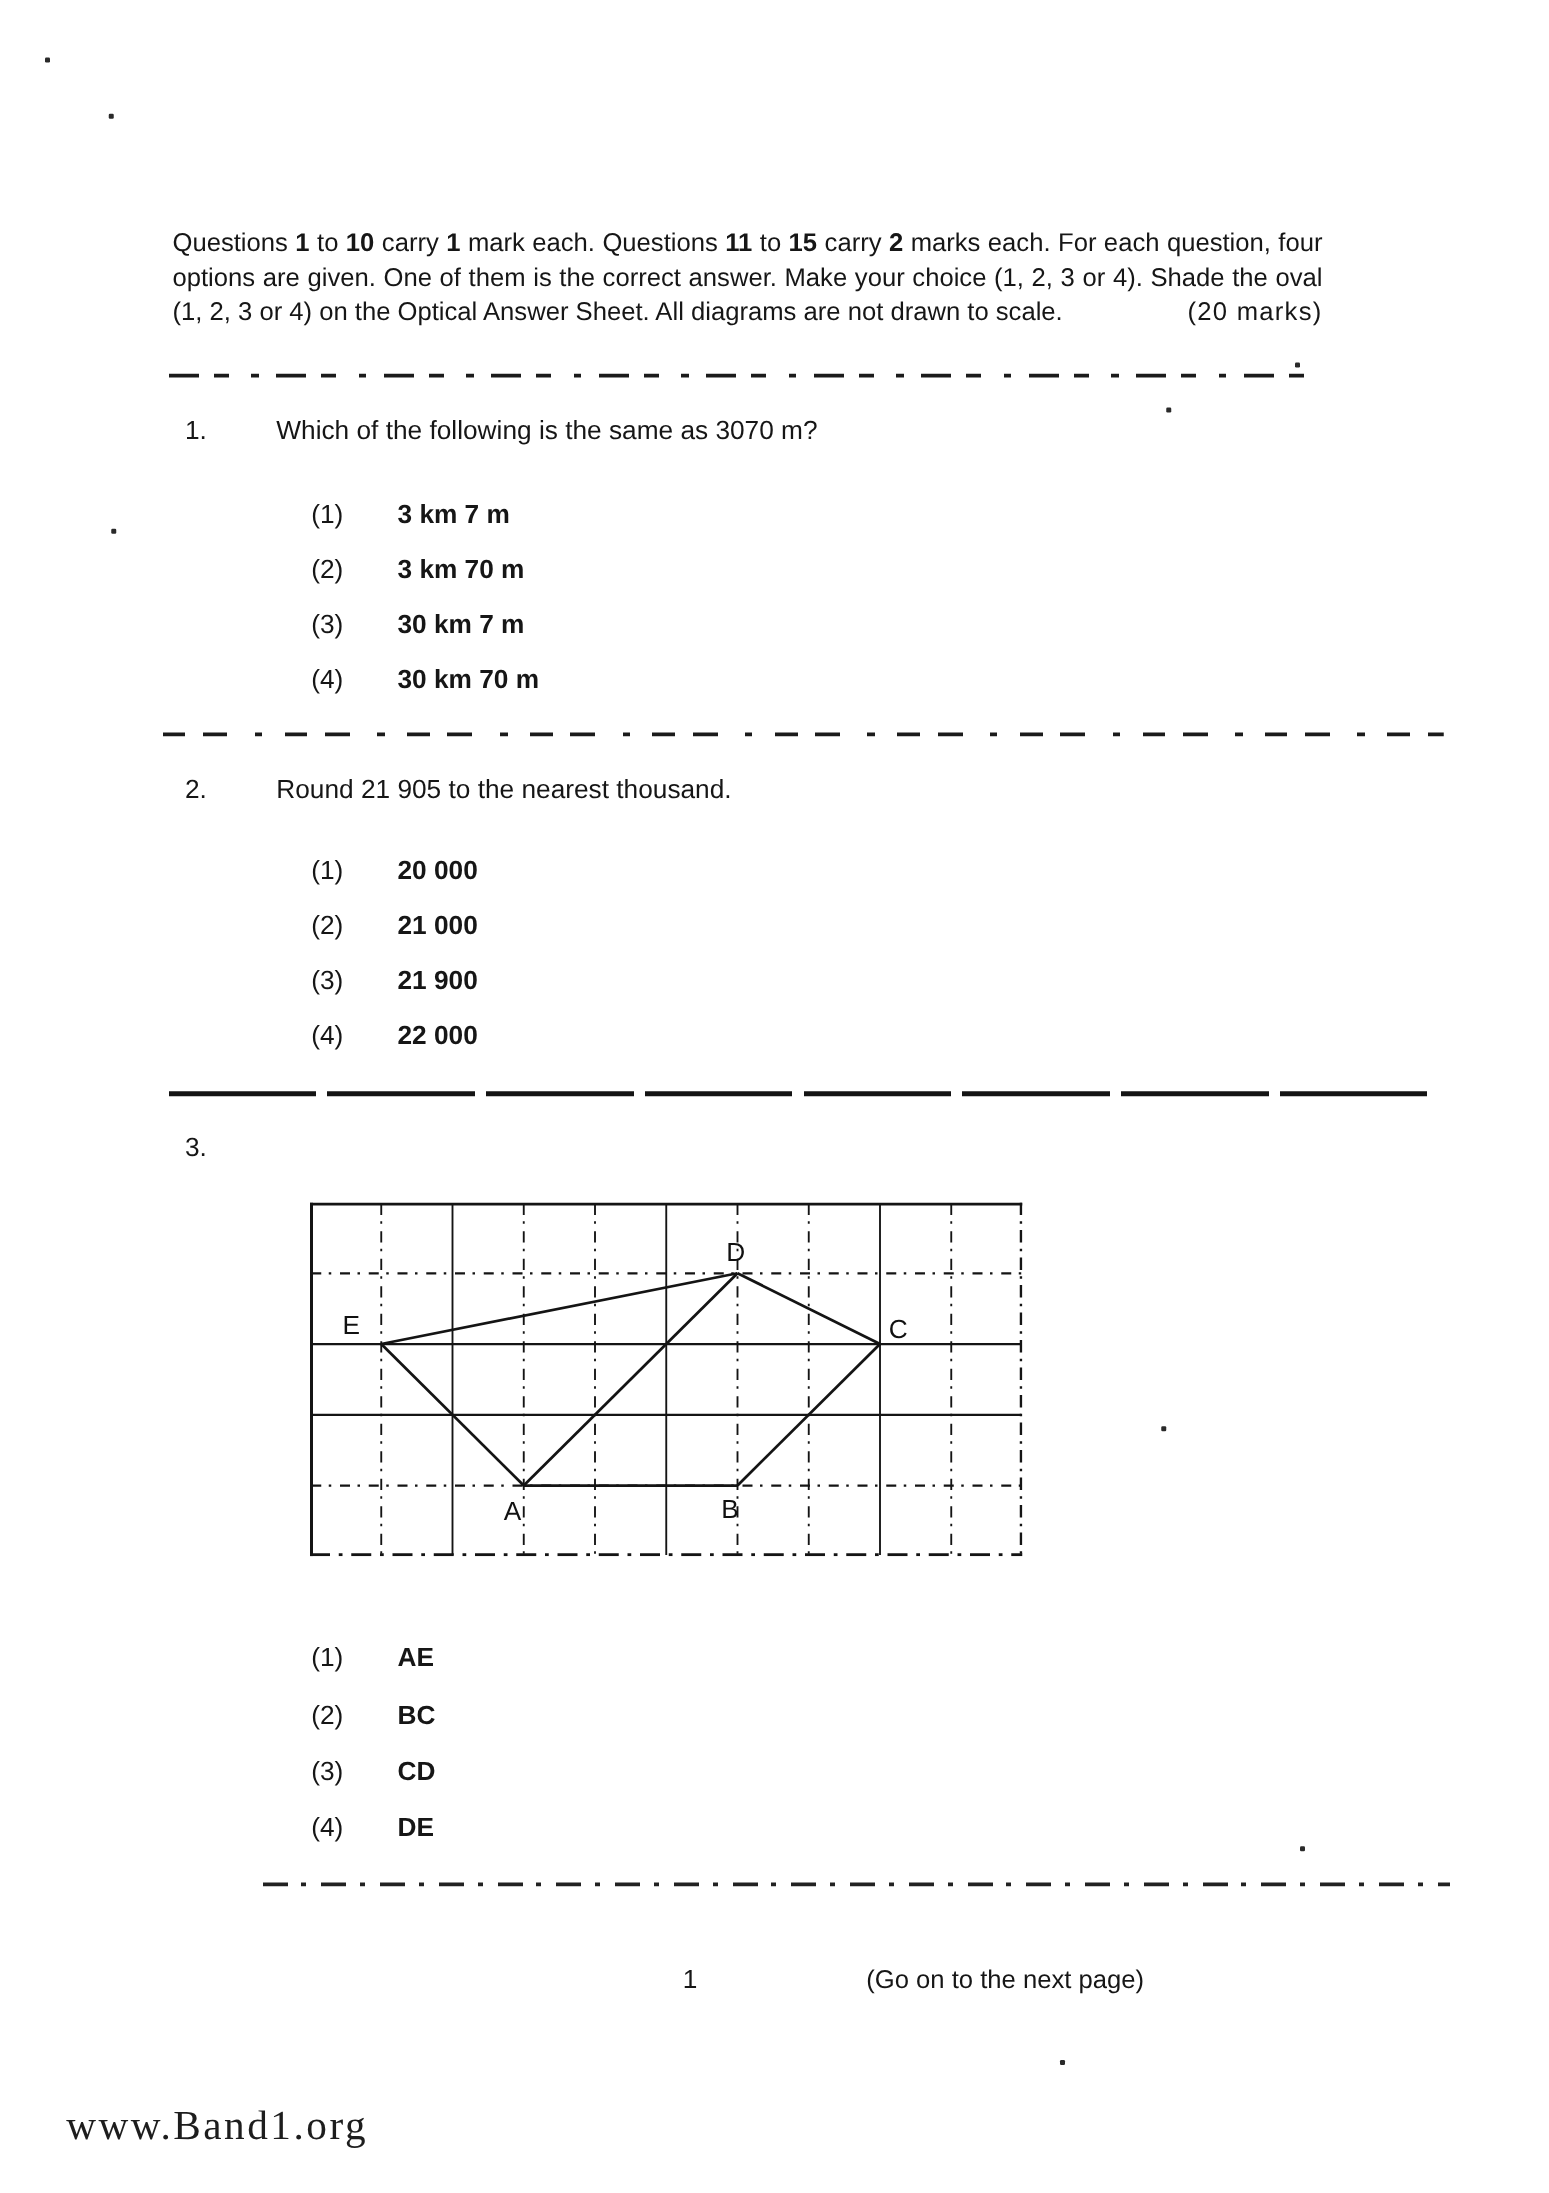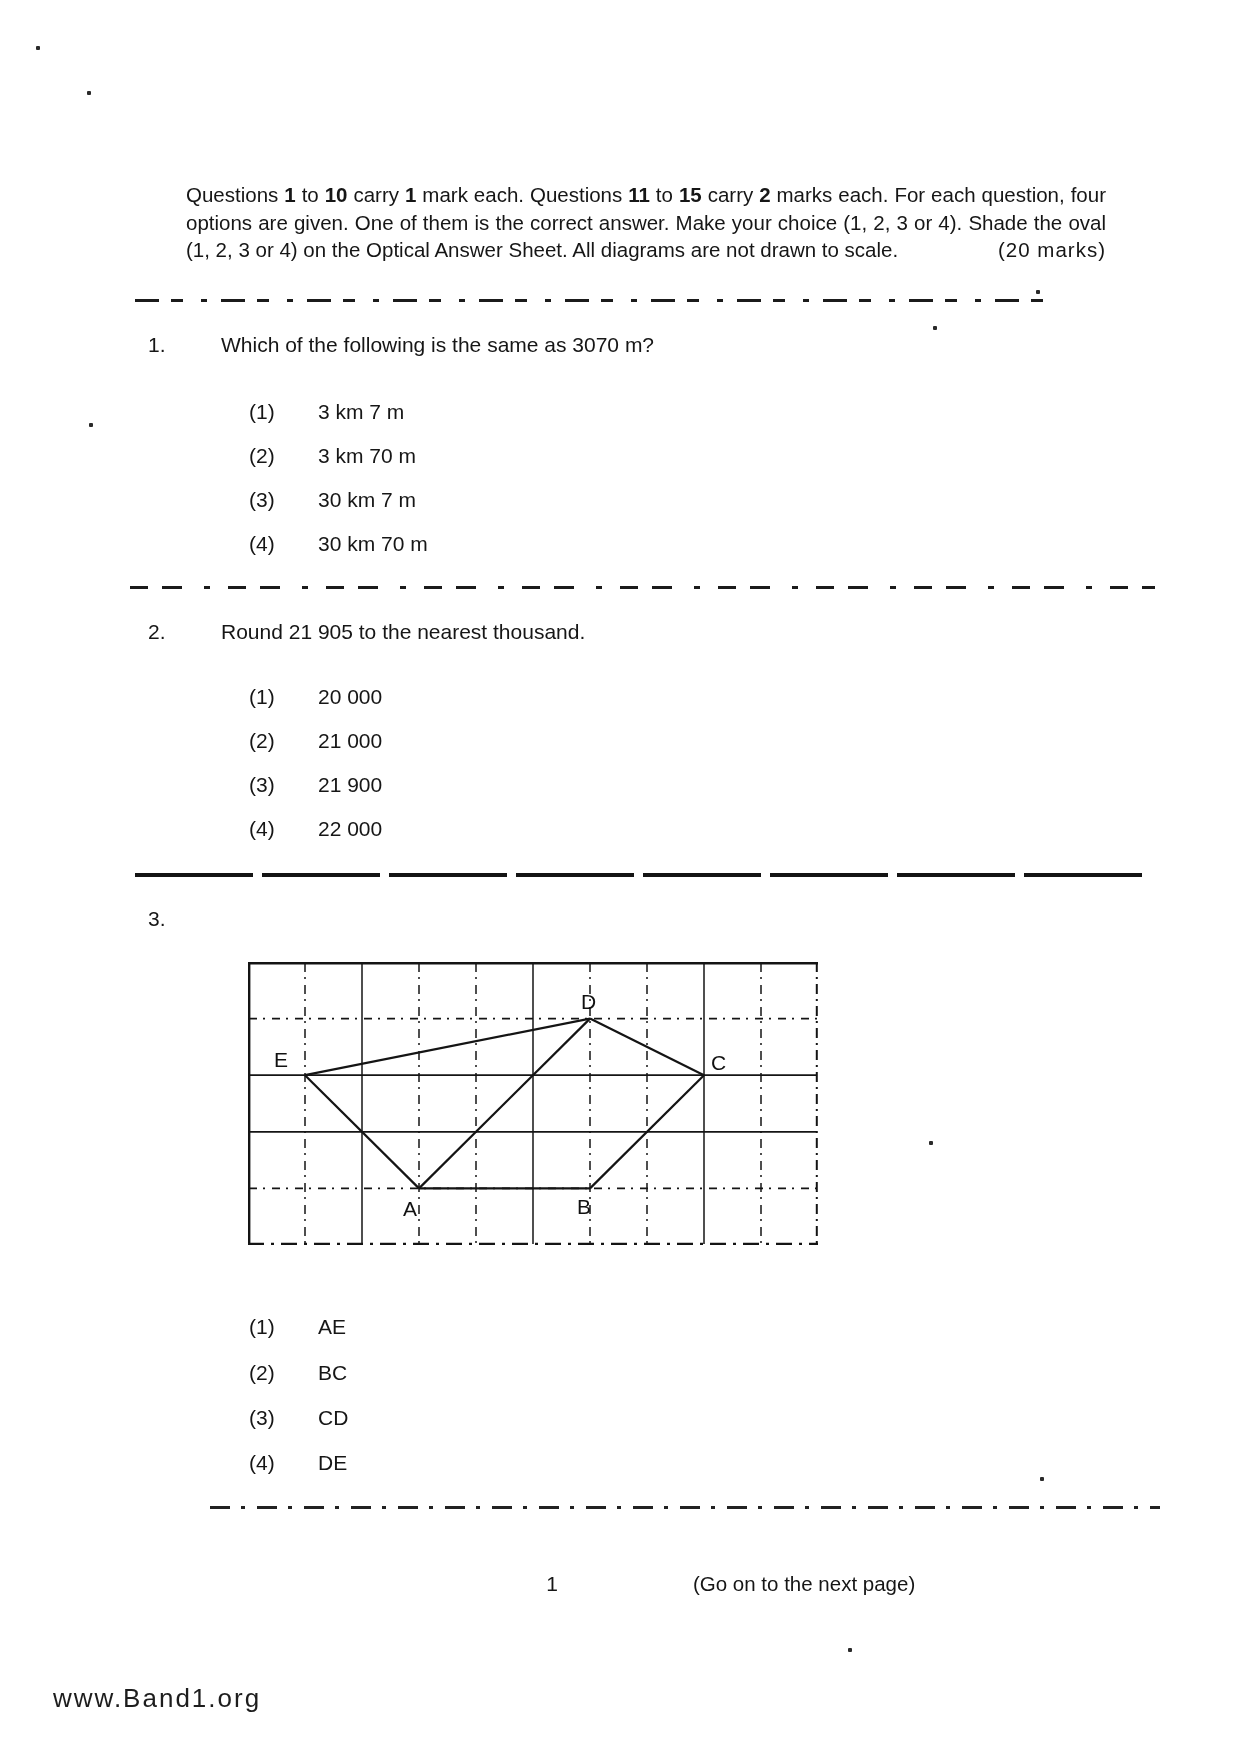--- a/index.html
+++ b/index.html
@@ -9,21 +9,20 @@
     background:#ffffff;
     font-family:"Liberation Sans", sans-serif;
     color:#161616;
     overflow:hidden;
   }
   
   .instructions{
     position:absolute;left:138px;top:181px;width:920px;
     font-size:20.5px;line-height:27.5px;
     text-align:justify;
-    margin-left:48px;
   }
   .instructions .marks{
     position:absolute;right:0;bottom:0;
     font-weight:400;letter-spacing:1px;
   }
   
   .rule{position:absolute;height:3px;}
   .rule-dash1{
     left:135px;width:925px;
     background:repeating-linear-gradient(90deg,#1b1b1b 0 24px,transparent 24px 36px,#1b1b1b 36px 48px,transparent 48px 66px,#1b1b1b 66px 72px,transparent 72px 86px);
@@ -38,30 +37,30 @@
   }
   .rule-dashdot{
     left:210px;width:950px;
     background:repeating-linear-gradient(90deg,#222 0 20px,transparent 20px 31px,#222 31px 35px,transparent 35px 47px);
   }
   
   .row{position:absolute;left:0;right:0;height:30px;font-size:21px;}
   .qnum{position:absolute;left:148px;}
   .qtext{position:absolute;left:221px;}
   .olabel{position:absolute;left:249px;}
-  .otext{position:absolute;left:318px;}
+  .otext{position:absolute;left:318px;font-weight:bold;}
   
   .diagram{position:absolute;left:248px;top:962px;width:570px;height:283px;}
   
   .pagenum{position:absolute;left:540px;top:1572px;width:24px;text-align:center;font-size:21px;}
   .gonote{position:absolute;left:693px;top:1572px;font-size:20.5px;}
   .watermark{
     position:absolute;left:53px;top:1683px;
-    font-family:Liberation Sans, sans-serif;
-    font-size:26px;color:#1d1d1d;letter-spacing:2px;
+    font-family:Liberation Serif, serif;
+    font-size:33px;color:#1d1d1d;letter-spacing:2px;
   }
   
   .speck{position:absolute;width:4px;height:4px;background:#2a2a2a;border-radius:1px;}
 </style>
 </head>
 <body>
 
 <div class="page">
 
   <div class="instructions">

